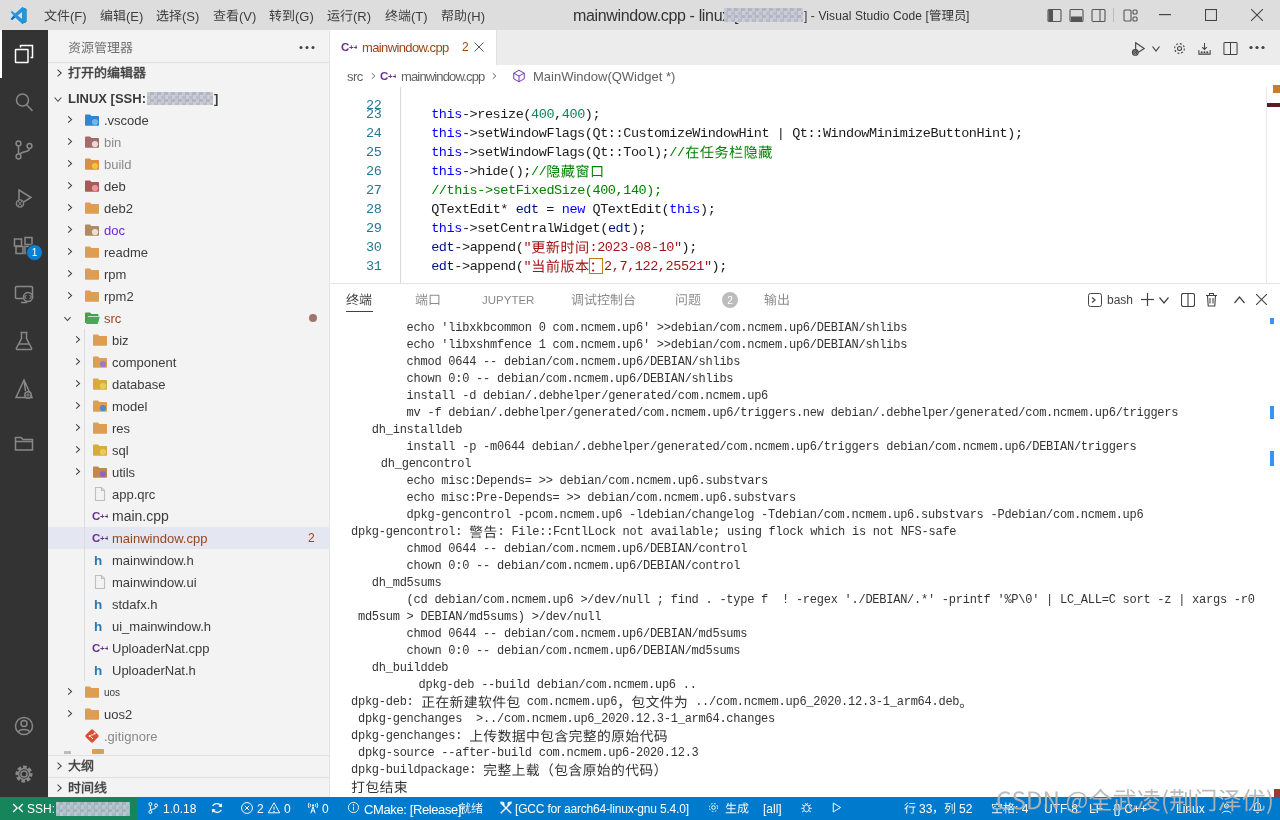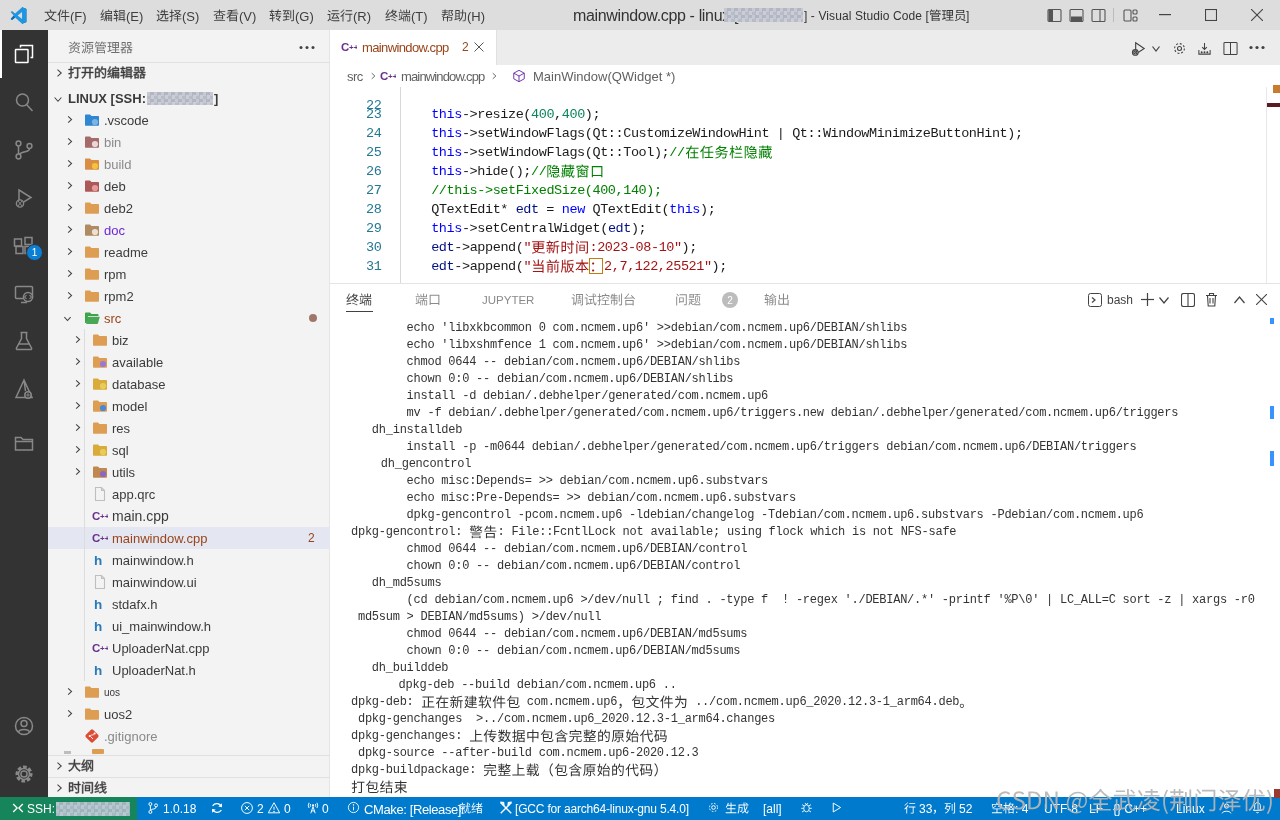--- a/index.html
+++ b/index.html
@@ -237,21 +237,21 @@
     <path fill="#dd9e54" d="M1 3.5 C1 3 1.4 2.5 2 2.5 L6 2.5 L7.5 4 L14 4 C14.6 4 15 4.4 15 5 L15 12.8 C15 13.4 14.6 13.8 14 13.8 L2 13.8 C1.4 13.8 1 13.4 1 12.8 Z"></path>
   </svg>
 <span class="ab" style="left:112px;top:340px;transform:translateY(-50%);font-size:13px;color:#3b3b3b;white-space:nowrap">biz</span>
 <svg class="ab" style="left:72px;top:356px" width="11" height="11" viewBox="0 0 16 16" fill="none" stroke="#424242" stroke-width="1.5">
     <path d="M6 3.5 L11 8 L6 12.5"></path>
   </svg>
 <svg class="ab" style="left:92px;top:354px" width="16" height="16" viewBox="0 0 16 16">
     <path fill="#dd9e54" d="M1 3.5 C1 3 1.4 2.5 2 2.5 L6 2.5 L7.5 4 L14 4 C14.6 4 15 4.4 15 5 L15 12.8 C15 13.4 14.6 13.8 14 13.8 L2 13.8 C1.4 13.8 1 13.4 1 12.8 Z"></path>
     <circle cx="11" cy="10" r="3.1" fill="#9a7ad0"></circle>
   </svg>
-<span class="ab" style="left:112px;top:362px;transform:translateY(-50%);font-size:13px;color:#3b3b3b;white-space:nowrap">available</span>
+<span class="ab" style="left:112px;top:362px;transform:translateY(-50%);font-size:13px;color:#3b3b3b;white-space:nowrap">component</span>
 <svg class="ab" style="left:72px;top:378px" width="11" height="11" viewBox="0 0 16 16" fill="none" stroke="#424242" stroke-width="1.5">
     <path d="M6 3.5 L11 8 L6 12.5"></path>
   </svg>
 <svg class="ab" style="left:92px;top:376px" width="16" height="16" viewBox="0 0 16 16">
     <path fill="#d9ab3a" d="M1 3.5 C1 3 1.4 2.5 2 2.5 L6 2.5 L7.5 4 L14 4 C14.6 4 15 4.4 15 5 L15 12.8 C15 13.4 14.6 13.8 14 13.8 L2 13.8 C1.4 13.8 1 13.4 1 12.8 Z"></path>
     <circle cx="11" cy="10" r="3.1" fill="#e8cc5a"></circle>
   </svg>
 <span class="ab" style="left:112px;top:384px;transform:translateY(-50%);font-size:13px;color:#3b3b3b;white-space:nowrap">database</span>
 <svg class="ab" style="left:72px;top:400px" width="11" height="11" viewBox="0 0 16 16" fill="none" stroke="#424242" stroke-width="1.5">
     <path d="M6 3.5 L11 8 L6 12.5"></path>
@@ -558,21 +558,21 @@
   </svg>
 <span style="position:absolute;left:497.5px;top:532.0px;transform:translateY(-50%);font:12px 'Liberation Mono',monospace;letter-spacing:-0.25px;color:#333333;white-space:pre">: File::FcntlLock not available; using flock which is not NFS-safe</span>
 <span style="position:absolute;left:351.0px;top:549.0px;transform:translateY(-50%);font:12px 'Liberation Mono',monospace;letter-spacing:-0.25px;color:#333333;white-space:pre">        chmod 0644 -- debian/com.ncmem.up6/DEBIAN/control</span>
 <span style="position:absolute;left:351.0px;top:566.0px;transform:translateY(-50%);font:12px 'Liberation Mono',monospace;letter-spacing:-0.25px;color:#333333;white-space:pre">        chown 0:0 -- debian/com.ncmem.up6/DEBIAN/control</span>
 <span style="position:absolute;left:351.0px;top:583.0px;transform:translateY(-50%);font:12px 'Liberation Mono',monospace;letter-spacing:-0.25px;color:#333333;white-space:pre">   dh_md5sums</span>
 <span style="position:absolute;left:351.0px;top:600.0px;transform:translateY(-50%);font:12px 'Liberation Mono',monospace;letter-spacing:-0.25px;color:#333333;white-space:pre">        (cd debian/com.ncmem.up6 &gt;/dev/null ; find . -type f  ! -regex './DEBIAN/.*' -printf '%P\0' | LC_ALL=C sort -z | xargs -r0</span>
 <span style="position:absolute;left:351.0px;top:617.0px;transform:translateY(-50%);font:12px 'Liberation Mono',monospace;letter-spacing:-0.25px;color:#333333;white-space:pre"> md5sum &gt; DEBIAN/md5sums) &gt;/dev/null</span>
 <span style="position:absolute;left:351.0px;top:634.0px;transform:translateY(-50%);font:12px 'Liberation Mono',monospace;letter-spacing:-0.25px;color:#333333;white-space:pre">        chmod 0644 -- debian/com.ncmem.up6/DEBIAN/md5sums</span>
 <span style="position:absolute;left:351.0px;top:651.0px;transform:translateY(-50%);font:12px 'Liberation Mono',monospace;letter-spacing:-0.25px;color:#333333;white-space:pre">        chown 0:0 -- debian/com.ncmem.up6/DEBIAN/md5sums</span>
 <span style="position:absolute;left:351.0px;top:668.0px;transform:translateY(-50%);font:12px 'Liberation Mono',monospace;letter-spacing:-0.25px;color:#333333;white-space:pre">   dh_builddeb</span>
-<span style="position:absolute;left:343px;top:685.0px;transform:translateY(-50%);font:12px 'Liberation Mono',monospace;letter-spacing:-0.25px;color:#333333;white-space:pre">        dpkg-deb --build debian/com.ncmem.up6 ..</span>
+<span style="position:absolute;left:363px;top:685.0px;transform:translateY(-50%);font:12px 'Liberation Mono',monospace;letter-spacing:-0.25px;color:#333333;white-space:pre">        dpkg-deb --build debian/com.ncmem.up6 ..</span>
 <span style="position:absolute;left:351.0px;top:702.0px;transform:translateY(-50%);font:12px 'Liberation Mono',monospace;letter-spacing:-0.25px;color:#333333;white-space:pre">dpkg-deb: </span>
 <svg style="position:absolute;left:420.5px;top:694.8px;overflow:visible" width="99.4" height="14.5" viewBox="0 -12.1 99.4 14.5">
     <path fill="#333333" d="M2.802512 -7.0247399999999995V-0.523412H0.9292480000000001V0.48209H13.298300000000001V-0.523412H7.99531V-4.862222H12.306572V-5.867724H7.99531V-9.545382H12.843758000000001V-10.564658H1.45266V-9.545382H6.907164V-0.523412H3.86311V-7.0247399999999995Z M19.798634 -11.57016C19.605798 -10.867685999999999 19.357866 -10.137664 19.068612 -9.43519H15.280762000000001V-8.443462H18.614069999999998C17.732534 -6.68039 16.520422 -5.041284 14.936412 -3.939364C15.101700000000001 -3.705206 15.363406 -3.2644379999999997 15.473598 -2.988958C16.052106000000002 -3.402178 16.589292 -3.870494 17.071382 -4.380132V1.046824H18.104432V-5.606018C18.75181 -6.487554 19.316544 -7.451734 19.784860000000002 -8.443462H27.346786V-9.43519H20.211854C20.459786 -10.055019999999999 20.68017 -10.688623999999999 20.873006 -11.308454ZM22.649852000000003 -7.727214V-5.068832H19.550702V-4.104652H22.649852000000003V-0.192836H18.999742V0.771344H27.333012V-0.192836H23.682902V-4.104652H26.8096V-5.068832H23.682902V-7.727214Z M33.57164 -2.933862C33.98486 -2.245162 34.480724 -1.30853 34.701108 -0.702474L35.431129999999996 -1.143242C35.22452 -1.72175 34.728656 -2.61706 34.274114 -3.30576ZM30.47249 -3.23689C30.19701 -2.396676 29.742468 -1.542688 29.177734 -0.936632C29.384344 -0.812666 29.742468 -0.55096 29.907756 -0.41322C30.444942 -1.060598 30.995902 -2.0661 31.312704 -3.03028ZM36.230022 -10.247856V-5.5096C36.230022 -3.677658 36.11983 -1.30853 34.94904 0.34435C35.169424 0.468316 35.582644 0.785118 35.747932 0.977954C37.01514 -0.812666 37.194202 -3.526144 37.194202 -5.5096V-5.950368H39.28785V1.03305H40.293352V-5.950368H41.808492V-6.914548H37.194202V-9.559156C38.654246 -9.779539999999999 40.224482 -10.137664 41.381498 -10.564658L40.541284 -11.322227999999999C39.549555999999995 -10.909008 37.772710000000004 -10.495788 36.230022 -10.247856ZM31.560636 -11.391098C31.781019999999998 -11.005426 32.001404 -10.53711 32.166692 -10.12389H29.453214V-9.256128H35.541322V-10.12389H33.241064C33.062002 -10.578432 32.758974 -11.170714 32.497268 -11.625256ZM33.805797999999996 -9.187258C33.64051 -8.553654 33.323707999999996 -7.6170219999999995 33.062002 -6.9834179999999995H29.246603999999998V-6.101882H32.070274V-4.669386H29.3017V-3.760302H32.070274V-0.24793199999999999C32.070274 -0.110192 32.042726 -0.06887 31.904986 -0.06887C31.753472 -0.055096 31.326477999999998 -0.055096 30.844388 -0.06887C30.982128 0.179062 31.119868 0.564734 31.147416 0.812666C31.822342 0.812666 32.290658 0.7988919999999999 32.60746 0.647378C32.924262 0.49586399999999997 33.02068 0.24793199999999999 33.02068 -0.234158V-3.760302H35.596418V-4.669386H33.02068V-6.101882H35.761706V-6.9834179999999995H33.998633999999996C34.26034 -7.561926 34.522046 -8.305722 34.769978 -8.980648ZM30.348524 -8.966874C30.624004 -8.347044 30.830614 -7.520604 30.88571 -6.9834179999999995L31.781019999999998 -7.23135C31.71215 -7.7547619999999995 31.477992 -8.567428 31.188738 -9.15971Z M48.23995599999999 -10.39937V-9.57293H50.81569399999999V-8.53988H47.358419999999995V-7.727214H50.81569399999999V-6.652842H48.14353799999999V-5.812628H50.81569399999999V-4.7520299999999995H48.033345999999995V-3.9669119999999998H50.81569399999999V-2.878766H47.454837999999995V-2.052326H50.81569399999999V-0.674926H51.793648V-2.052326H55.719238V-2.878766H51.793648V-3.9669119999999998H55.195826V-4.7520299999999995H51.793648V-5.812628H54.879023999999994V-7.727214H55.829429999999995V-8.53988H54.879023999999994V-10.39937H51.793648V-11.57016H50.81569399999999V-10.39937ZM51.793648 -7.727214H53.956165999999996V-6.652842H51.793648ZM51.793648 -8.53988V-9.57293H53.956165999999996V-8.53988ZM44.149077999999996 -5.413182C44.149077999999996 -5.564696 44.46588 -5.743758 44.672489999999996 -5.85395H46.36669199999999C46.201404 -4.628064 45.925923999999995 -3.567466 45.5678 -2.658382C45.195902 -3.209342 44.89287399999999 -3.898042 44.658716 -4.724482L43.88737199999999 -4.4352279999999995C44.21794799999999 -3.319534 44.631167999999995 -2.437998 45.140806 -1.735524C44.658716 -0.82644 44.038886 -0.110192 43.322638 0.41322C43.54302199999999 0.55096 43.92869399999999 0.909084 44.08020799999999 1.10192C44.74135999999999 0.592282 45.333642 -0.096418 45.815732 -0.96418C47.262001999999995 0.41322 49.273005999999995 0.75757 51.807421999999995 0.75757H55.664142C55.719238 0.48209 55.912074 0.027548 56.063587999999996 -0.192836C55.36111399999999 -0.179062 52.372156 -0.179062 51.82119599999999 -0.179062C49.49339 -0.179062 47.592577999999996 -0.48209 46.242726 -1.818168C46.80745999999999 -3.09915 47.206906 -4.710708 47.413515999999994 -6.652842L46.835007999999995 -6.790582L46.642171999999995 -6.776808H45.45760799999999C46.146308 -7.809858 46.84878199999999 -9.104614 47.46861199999999 -10.440692L46.80745999999999 -10.867685999999999L46.476884 -10.716172H43.69453599999999V-9.793314H46.077437999999994C45.526478 -8.567428 44.83777799999999 -7.4379599999999995 44.589845999999994 -7.09361C44.31436599999999 -6.652842 43.970015999999994 -6.308492 43.722083999999995 -6.2533959999999995C43.859823999999996 -6.046786 44.066433999999994 -5.619792 44.149077999999996 -5.413182Z M65.153434 -11.583934C64.86418 -9.43519 64.31322 -7.410412 63.362814 -6.1156559999999995C63.596972 -5.99169 64.03774 -5.702436 64.216802 -5.537148C64.767762 -6.33604 65.194756 -7.355316 65.539106 -8.512332H69.079024C68.886188 -7.548152 68.65203 -6.515102 68.459194 -5.840176L69.285634 -5.592244C69.602436 -6.5288759999999995 69.946786 -8.016468 70.22226599999999 -9.29745L69.533566 -9.490286L69.4096 -9.462738H65.787038C65.938552 -10.096342 66.062518 -10.757494 66.158936 -11.43242ZM66.158936 -7.203802V-6.5701979999999995C66.158936 -4.641838 65.9661 -1.776846 63.00469 0.41322C63.266396 0.564734 63.62452 0.8953099999999999 63.789808 1.115694C65.470236 -0.179062 66.324224 -1.694202 66.751218 -3.140472C67.329726 -1.253434 68.23881 0.27548 69.61621 1.088146C69.767724 0.82644 70.084526 0.440768 70.31868399999999 0.24793199999999999C68.596934 -0.661152 67.605206 -2.82367 67.123116 -5.289216C67.15066399999999 -5.743758 67.164438 -6.170752 67.164438 -6.556424V-7.203802ZM58.307756 -4.572968C58.417947999999996 -4.68316 58.858716 -4.765804 59.382127999999994 -4.765804H60.842172V-2.768574L57.550186 -2.314032L57.784344 -1.267208L60.842172 -1.749298V1.046824H61.778804V-1.914586L63.652068 -2.2176139999999998L63.610746 -3.181794L61.778804 -2.906314V-4.765804H63.514328V-5.702436H61.778804V-7.7547619999999995H60.842172V-5.702436H59.327031999999996C59.781574 -6.652842 60.236115999999996 -7.78231 60.635562 -8.9531H63.596972V-9.944828H60.966138C61.103877999999995 -10.39937 61.241617999999995 -10.867685999999999 61.365584 -11.322227999999999L60.346308 -11.542612C60.236115999999996 -11.005426 60.098376 -10.46824 59.933088 -9.944828H57.701699999999995V-8.9531H59.63006C59.271936 -7.85118 58.900037999999995 -6.942096 58.720976 -6.597746C58.45927 -5.977916 58.238886 -5.550922 57.97718 -5.4820519999999995C58.087371999999995 -5.23412 58.25266 -4.779578 58.307756 -4.572968Z M75.579358 -4.696934V-3.691432H79.532496V1.10192H80.565546V-3.691432H84.33962199999999V-4.696934H80.565546V-7.740988H83.733566V-8.74649H80.565546V-11.404872H79.532496V-8.74649H77.68678C77.86584199999999 -9.36632 78.01735599999999 -10.027472 78.155096 -10.67485L77.16336799999999 -10.88146C76.846566 -9.077066 76.268058 -7.3002199999999995 75.469166 -6.156978C75.717098 -6.033012 76.157866 -5.78508 76.350702 -5.633566C76.7226 -6.212074 77.06694999999999 -6.942096 77.35620399999999 -7.740988H79.532496V-4.696934ZM74.904432 -11.515064C74.160636 -9.43519 72.94852399999999 -7.36909 71.653768 -6.019238C71.83282999999999 -5.78508 72.135858 -5.247894 72.24605 -4.999962C72.68681799999999 -5.468278 73.100038 -6.019238 73.513258 -6.61152V1.0743719999999999H74.50498599999999V-8.223078C75.028398 -9.187258 75.496714 -10.206534 75.882386 -11.22581Z M89.586522 -11.63903C88.773856 -9.751992 87.41023 -7.975146 85.89509 -6.859452C86.143022 -6.68039 86.570016 -6.294718 86.749078 -6.101882C87.589292 -6.790582 88.41573199999999 -7.699666 89.145754 -8.732716H96.377104C96.26691199999999 -4.8897699999999995 96.115398 -3.498596 95.853692 -3.16802C95.729726 -3.002732 95.60576 -2.975184 95.385376 -2.988958C95.151218 -2.975184 94.600258 -2.988958 93.994202 -3.03028C94.145716 -2.768574 94.25590799999999 -2.355354 94.283456 -2.052326C94.91705999999999 -2.011004 95.523116 -2.011004 95.88123999999999 -2.052326C96.25313799999999 -2.093648 96.528618 -2.20384 96.762776 -2.520642C97.148448 -3.016506 97.286188 -4.628064 97.437702 -9.22858C97.451476 -9.36632 97.451476 -9.71067 97.451476 -9.71067H89.779358C90.09616 -10.234081999999999 90.37164 -10.785042 90.61957199999999 -11.336002ZM89.118206 -6.377362H92.740768V-4.1322H89.118206ZM88.09893 -7.3002199999999995V-1.115694C88.09893 0.440768 88.746308 0.812666 90.9226 0.812666C91.40469 0.812666 95.619534 0.812666 96.15671999999999 0.812666C98.029984 0.812666 98.42943 0.289254 98.64981399999999 -1.5289139999999999C98.346786 -1.58401 97.90601799999999 -1.749298 97.644312 -1.914586C97.50657199999999 -0.468316 97.31373599999999 -0.165288 96.129172 -0.165288C95.220088 -0.165288 91.56997799999999 -0.165288 90.85373 -0.165288C89.37991199999999 -0.165288 89.118206 -0.358124 89.118206 -1.115694V-3.209342H93.74627V-7.3002199999999995Z"></path>
   </svg>
 <span style="position:absolute;left:519.9px;top:702.0px;transform:translateY(-50%);font:12px 'Liberation Mono',monospace;letter-spacing:-0.25px;color:#333333;white-space:pre"> com.ncmem.up6</span>
 <svg style="position:absolute;left:617.2px;top:694.8px;overflow:visible" width="71.0" height="14.5" viewBox="0 -12.1 71.0 14.5">
     <path fill="#333333" d="M2.375518 1.473818C3.821788 0.96418 4.75842 -0.165288 4.75842 -1.65288C4.75842 -2.61706 4.3452 -3.23689 3.58763 -3.23689C3.0228960000000002 -3.23689 2.540806 -2.89254 2.540806 -2.245162C2.540806 -1.5977839999999999 3.009122 -1.267208 3.573856 -1.267208L3.808014 -1.294756C3.739144 -0.34435 3.133088 0.303028 2.07249 0.743796Z M18.586522000000002 -11.63903C17.773856000000002 -9.751992 16.41023 -7.975146 14.89509 -6.859452C15.143022 -6.68039 15.570016 -6.294718 15.749078 -6.101882C16.589292 -6.790582 17.415732 -7.699666 18.145754 -8.732716H25.377104C25.266911999999998 -4.8897699999999995 25.115398 -3.498596 24.853692000000002 -3.16802C24.729726 -3.002732 24.60576 -2.975184 24.385376 -2.988958C24.151218 -2.975184 23.600258 -2.988958 22.994202 -3.03028C23.145716 -2.768574 23.255907999999998 -2.355354 23.283456 -2.052326C23.91706 -2.011004 24.523116 -2.011004 24.88124 -2.052326C25.253138 -2.093648 25.528618 -2.20384 25.762776000000002 -2.520642C26.148448000000002 -3.016506 26.286188 -4.628064 26.437702 -9.22858C26.451476 -9.36632 26.451476 -9.71067 26.451476 -9.71067H18.779358000000002C19.09616 -10.234081999999999 19.37164 -10.785042 19.619571999999998 -11.336002ZM18.118206 -6.377362H21.740768V-4.1322H18.118206ZM17.09893 -7.3002199999999995V-1.115694C17.09893 0.440768 17.746308 0.812666 19.9226 0.812666C20.404690000000002 0.812666 24.619534 0.812666 25.15672 0.812666C27.029984 0.812666 27.42943 0.289254 27.649814 -1.5289139999999999C27.346786 -1.58401 26.906018 -1.749298 26.644312 -1.914586C26.506572 -0.468316 26.313736 -0.165288 25.129172 -0.165288C24.220088 -0.165288 20.569978 -0.165288 19.85373 -0.165288C18.379912 -0.165288 18.118206 -0.358124 18.118206 -1.115694V-3.209342H22.746270000000003V-7.3002199999999995Z M34.439402 -11.336002C34.852622 -10.661076 35.29339 -9.738218 35.458678 -9.173484L36.60192 -9.545382C36.409084 -10.110116 35.926994 -11.005426 35.513774 -11.666578ZM29.3017 -9.145936V-8.12666H31.450444C32.26311 -6.033012 33.351256 -4.228618 34.769978 -2.7548C33.254838 -1.487592 31.395348 -0.55096 29.108864 0.096418C29.315474 0.34435 29.64605 0.82644 29.756242 1.0743719999999999C32.0565 0.330576 33.971086 -0.661152 35.527547999999996 -2.011004C37.08401 -0.633604 38.957274 0.385672 41.216210000000004 1.005502C41.395272 0.716248 41.6983 0.27548 41.932458 0.055096C39.728618 -0.49586399999999997 37.855354 -1.473818 36.32644 -2.768574C37.717614 -4.187296 38.778211999999996 -5.950368 39.577104 -8.12666H41.753395999999995V-9.145936ZM35.555096 -3.484822C34.26034 -4.793352 33.241064 -6.363588 32.524816 -8.12666H38.406314C37.717614 -6.26717 36.767208 -4.738256 35.555096 -3.484822Z M47.17935799999999 -4.696934V-3.691432H51.132495999999996V1.10192H52.16554599999999V-3.691432H55.93962199999999V-4.696934H52.16554599999999V-7.740988H55.333566V-8.74649H52.16554599999999V-11.404872H51.132495999999996V-8.74649H49.28677999999999C49.465841999999995 -9.36632 49.617355999999994 -10.027472 49.755095999999995 -10.67485L48.76336799999999 -10.88146C48.446566 -9.077066 47.868058 -7.3002199999999995 47.069165999999996 -6.156978C47.317097999999994 -6.033012 47.75786599999999 -5.78508 47.95070199999999 -5.633566C48.322599999999994 -6.212074 48.66694999999999 -6.942096 48.95620399999999 -7.740988H51.132495999999996V-4.696934ZM46.504431999999994 -11.515064C45.760636 -9.43519 44.54852399999999 -7.36909 43.253767999999994 -6.019238C43.432829999999996 -5.78508 43.73585799999999 -5.247894 43.84605 -4.999962C44.286818 -5.468278 44.70003799999999 -6.019238 45.113257999999995 -6.61152V1.0743719999999999H46.104986V-8.223078C46.628398 -9.187258 47.09671399999999 -10.206534 47.482386 -11.22581Z M59.244388 -10.798816C59.795348 -10.151438 60.415178 -9.269902 60.690658 -8.705168L61.627289999999995 -9.15971C61.338035999999995 -9.724444 60.690658 -10.578432 60.125924 -11.184488ZM63.886226 -5.110154C64.5887 -4.26994 65.401366 -3.112924 65.75949 -2.382902L66.66857399999999 -2.878766C66.29667599999999 -3.595014 65.456462 -4.710708 64.740214 -5.523374ZM62.674113999999996 -11.542612V-9.91728C62.674113999999996 -9.393868 62.66034 -8.842908 62.619018 -8.250626H58.142468V-7.217576H62.508826C62.164476 -4.765804 61.07633 -1.99723 57.77057 0.151514C58.018502 0.316802 58.404174 0.674926 58.583236 0.909084C62.10938 -1.432496 63.238848 -4.517872 63.569424 -7.217576H68.321454C68.128618 -2.534416 67.908234 -0.6887 67.495014 -0.261706C67.3435 -0.096418 67.191986 -0.055096 66.888958 -0.06887C66.558382 -0.06887 65.69062 -0.06887 64.75398799999999 -0.151514C64.960598 0.151514 65.098338 0.606056 65.112112 0.922858C65.9661 0.96418 66.833862 0.9917279999999999 67.315952 0.950406C67.82559 0.8953099999999999 68.142392 0.785118 68.459194 0.385672C68.99638 -0.24793199999999999 69.189216 -2.190066 69.4096 -7.71344C69.4096 -7.878728 69.423374 -8.250626 69.423374 -8.250626H63.679615999999996C63.707164 -8.829134 63.720938 -9.393868 63.720938 -9.903506V-11.542612Z"></path>
   </svg>
 <span style="position:absolute;left:688.2px;top:702.0px;transform:translateY(-50%);font:12px 'Liberation Mono',monospace;letter-spacing:-0.25px;color:#333333;white-space:pre"> ../com.ncmem.up6_2020.12.3-1_arm64.deb</span>
 <svg style="position:absolute;left:959.2px;top:694.8px;overflow:visible" width="14.2" height="14.5" viewBox="0 -12.1 14.2 14.5">

